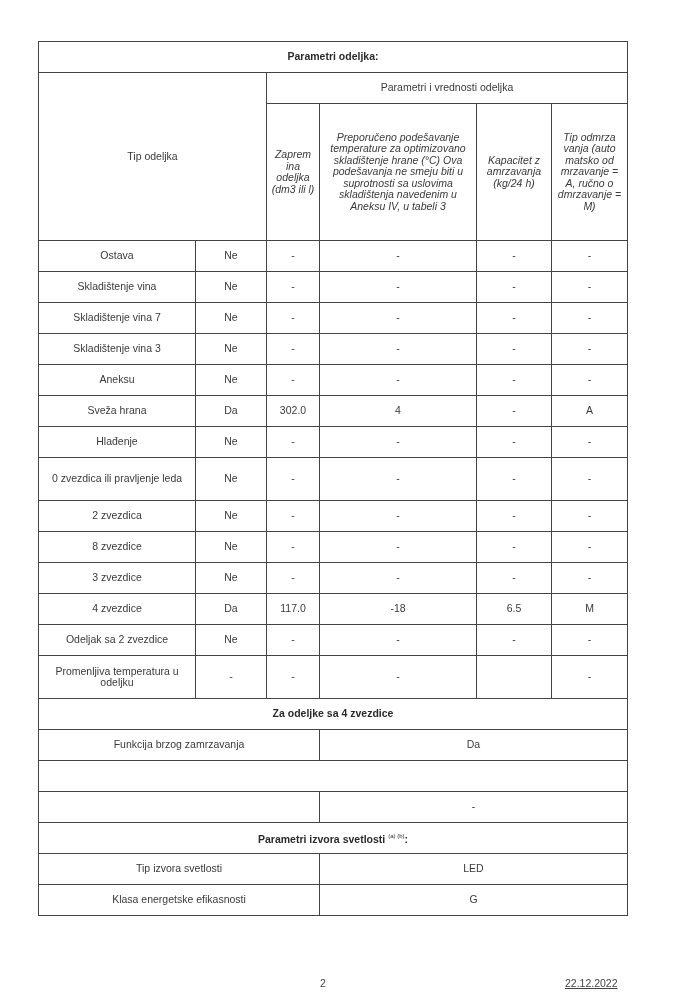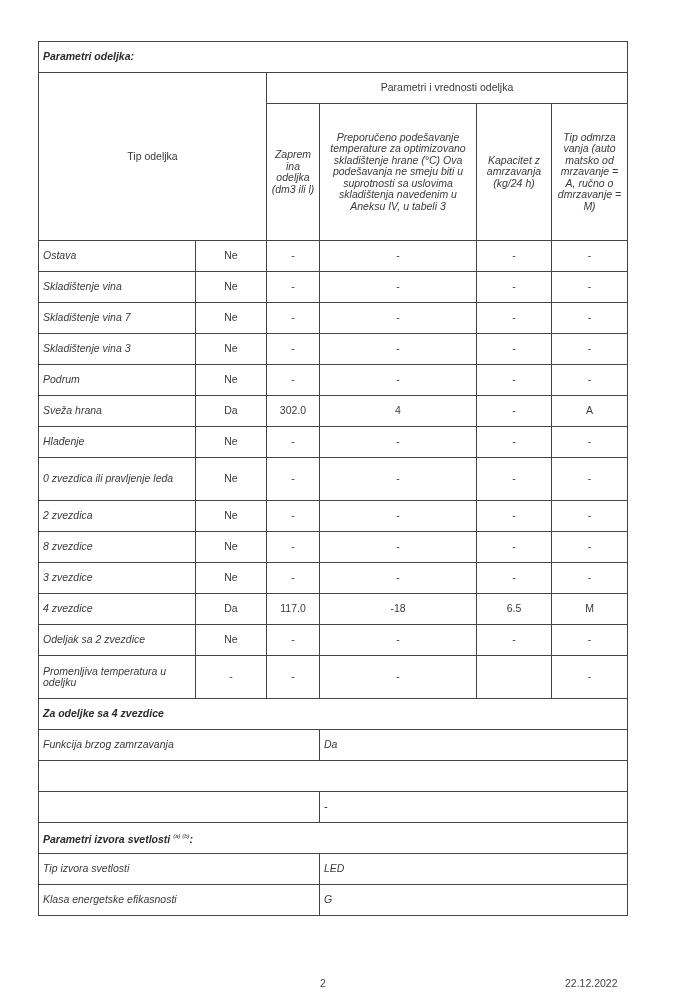--- a/index.html
+++ b/index.html
@@ -10,32 +10,32 @@
   table.params {
     position: absolute; left: 38px; top: 41px; width: 589px;
     border-collapse: collapse; table-layout: fixed;
     font-size: 10.5px;
   }
   table.params td {
     border: 1.5px solid #444444; padding: 0 4px; vertical-align: middle;
     line-height: 11.5px;
   }
   td.c { text-align: center; }
-  td.l { text-align: left; padding-left: 6px; font-style: italic; }
+  td.l { text-align: center; padding-left: 6px; }
   tr.r32 td { height: 30px; }
   tr.r44 td { height: 42px; }
   tr.hdr td { height: 30px; }
   tr.hdr2 td { height: 136px; padding: 0 3px; font-style: italic; }
   .bold { font-weight: bold; color: #2a2a2a; }
   sup.fn { font-size: 6px; vertical-align: super; font-weight: normal; }
   .footer-page {
     position: absolute; top: 977px; left: 320px; font-size: 10.5px; color: #444;
   }
   .footer-date {
-    position: absolute; top: 977px; left: 565px; font-size: 10.5px; color: #444;
+    position: absolute; top: 977px; left: 565px; font-size: 10.5px; color: #444; text-decoration: underline;
   }
 </style>
 </head>
 <body>
 
 <table class="params">
   <colgroup>
     <col style="width:157px">
     <col style="width:71px">
     <col style="width:53px">
@@ -85,21 +85,21 @@
       </tr>
       <tr class="r32">
         <td class="l">Skladištenje vina 3</td>
         <td class="c">Ne</td>
         <td class="c">-</td>
         <td class="c">-</td>
         <td class="c">-</td>
         <td class="c">-</td>
       </tr>
       <tr class="r32">
-        <td class="l">Podrum</td>
+        <td class="l">Aneksu</td>
         <td class="c">Ne</td>
         <td class="c">-</td>
         <td class="c">-</td>
         <td class="c">-</td>
         <td class="c">-</td>
       </tr>
       <tr class="r32">
         <td class="l">Sveža hrana</td>
         <td class="c">Da</td>
         <td class="c">302.0</td>

